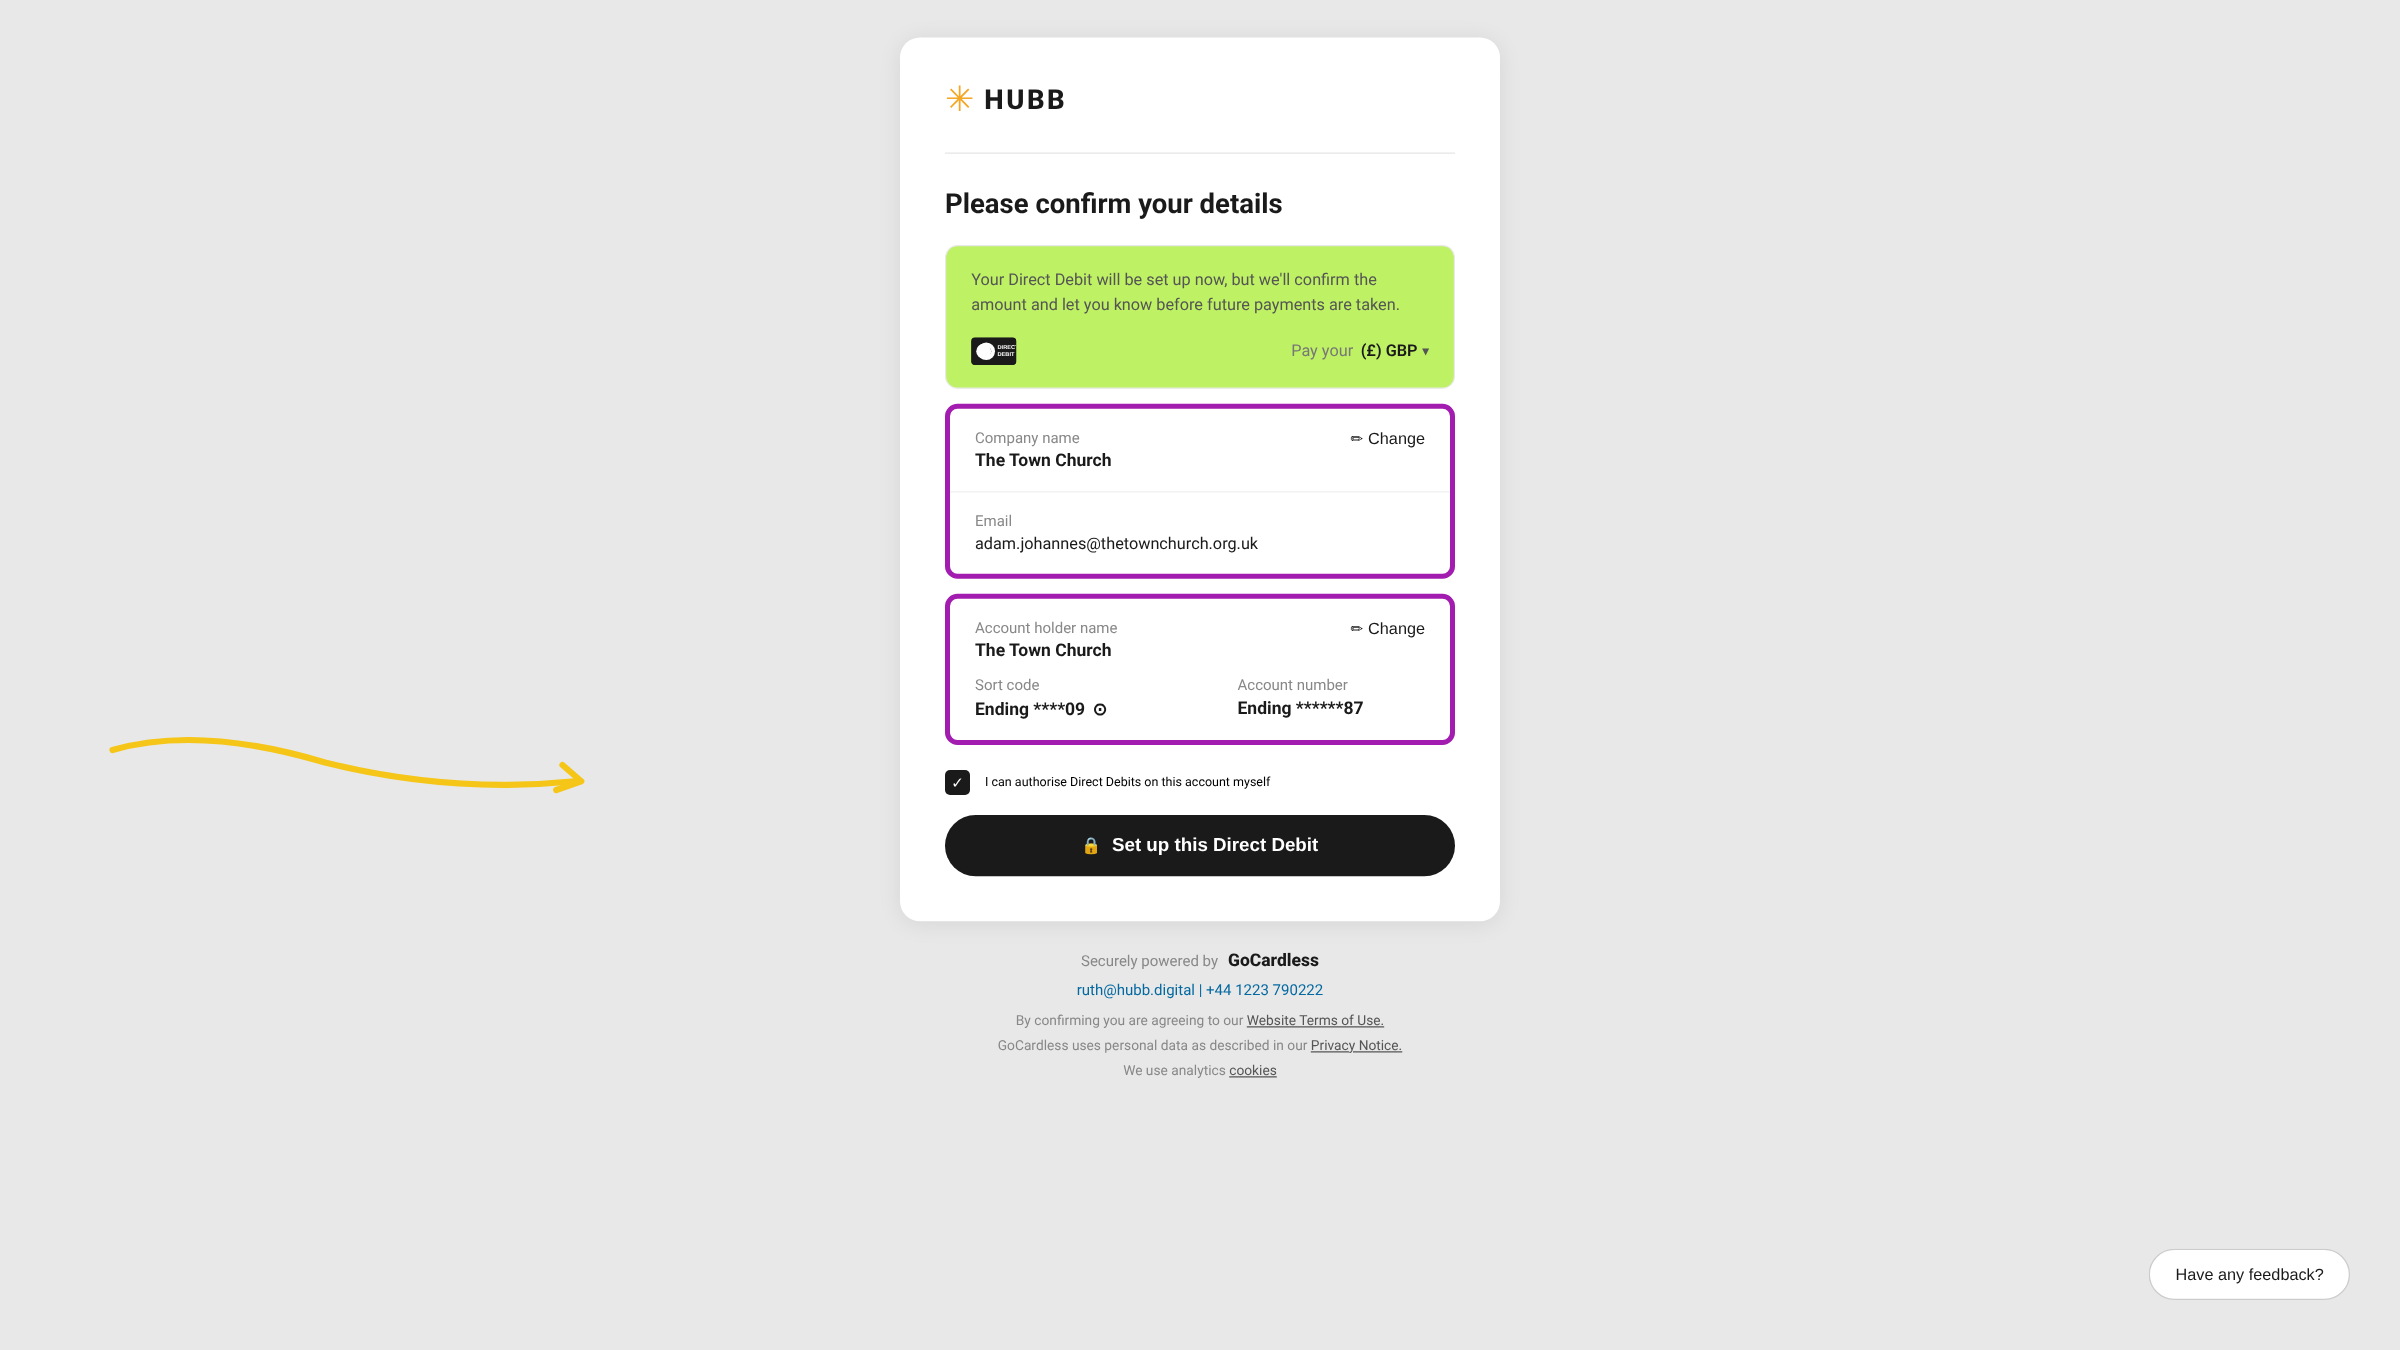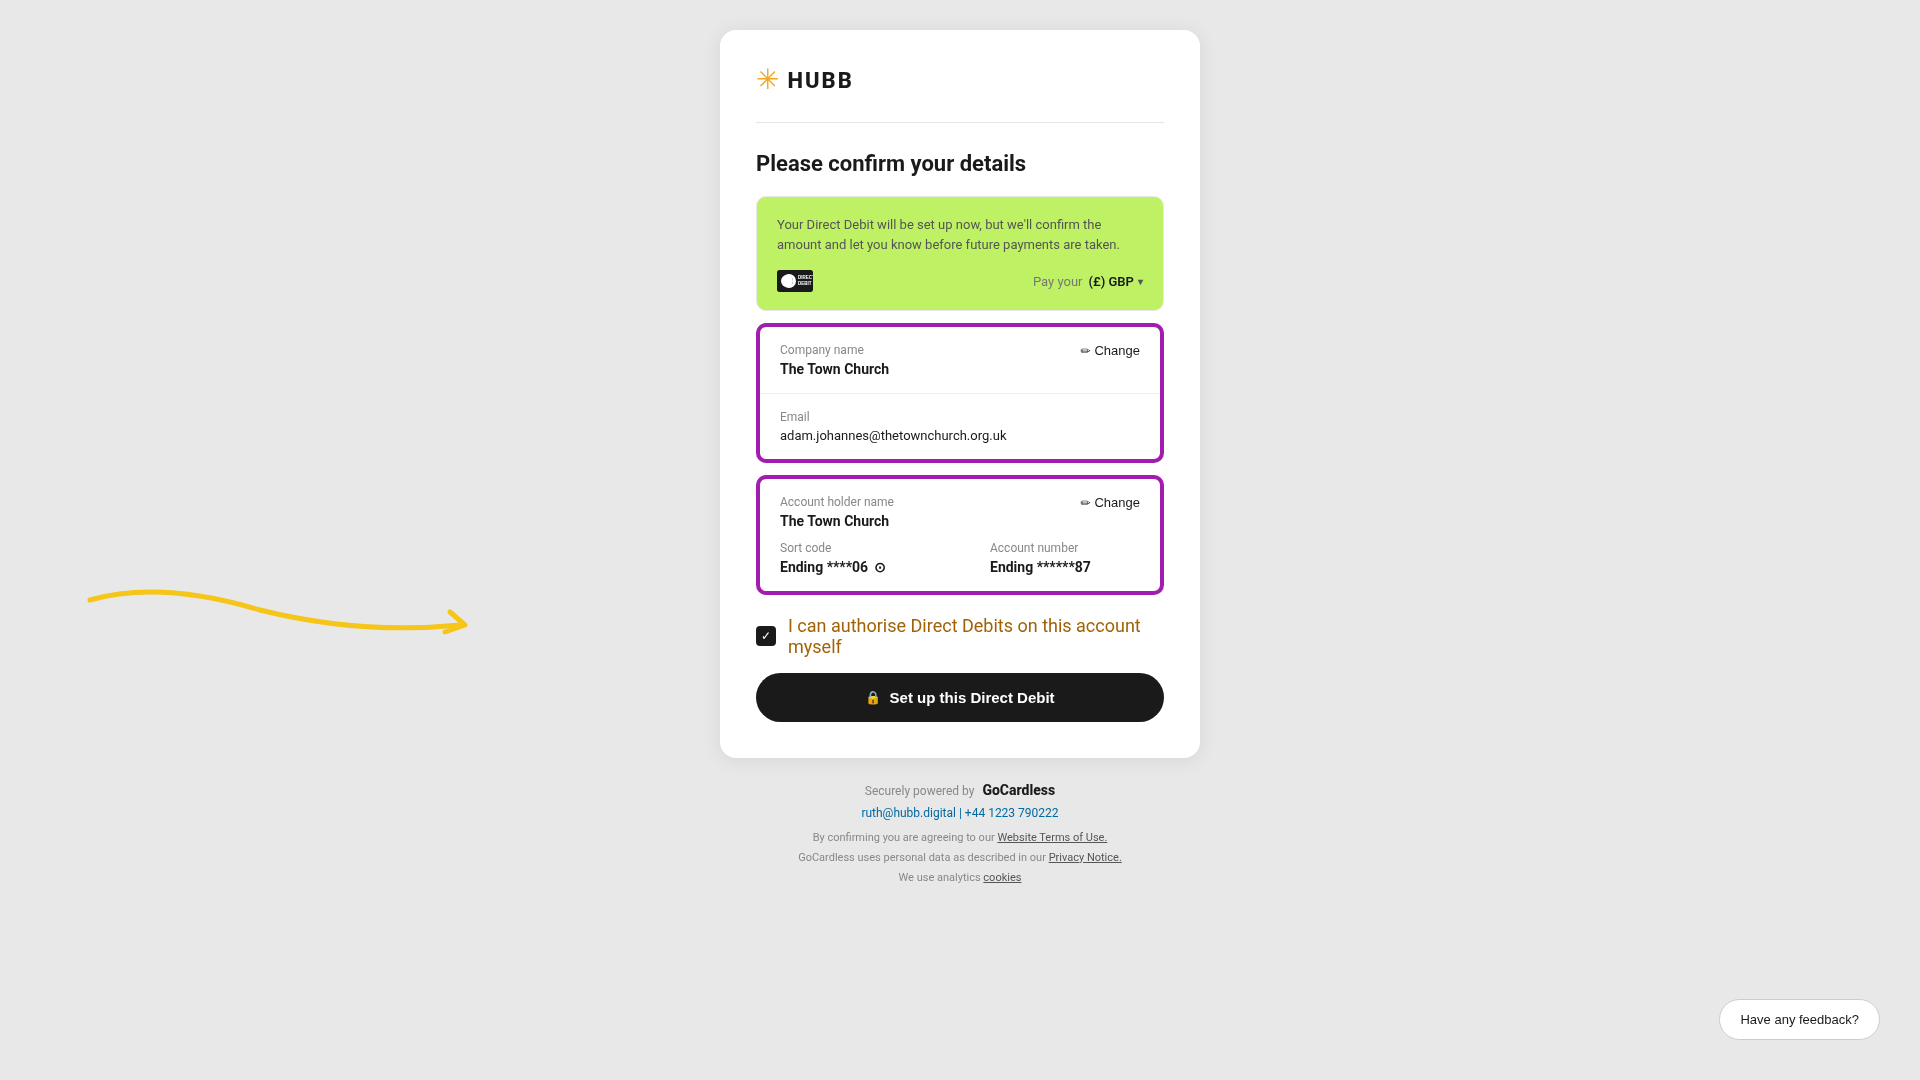--- a/index.html
+++ b/index.html
@@ -248,22 +248,22 @@
       flex-shrink: 0;
       cursor: pointer;
     }
 
     .custom-checkbox .check-mark {
       color: white;
       font-size: 12px;
     }
 
     .checkbox-label {
-      font-size: 18px;
-      color: #a16207;
+      font-size: 10px;
+      color: #000000;
     }
 
     .setup-btn {
       width: 100%;
       background: #1a1a1a;
       color: white;
       border: none;
       border-radius: 50px;
       padding: 16px 24px;
       font-size: 15px;
@@ -416,21 +416,21 @@
         </div>
         <button class="change-btn">
           <span class="pencil-icon">✏</span>
           <span>Change</span>
         </button>
       </div>
       <div class="sort-account-row">
         <div class="sort-item">
           <div class="detail-label">Sort code</div>
           <div class="sort-value">
-            <span>Ending ****06</span>
+            <span>Ending ****09</span>
             <span class="eye-icon">⊙</span>
           </div>
         </div>
         <div class="sort-item">
           <div class="detail-label">Account number</div>
           <div class="sort-value">
             <span>Ending ******87</span>
           </div>
         </div>
       </div>

